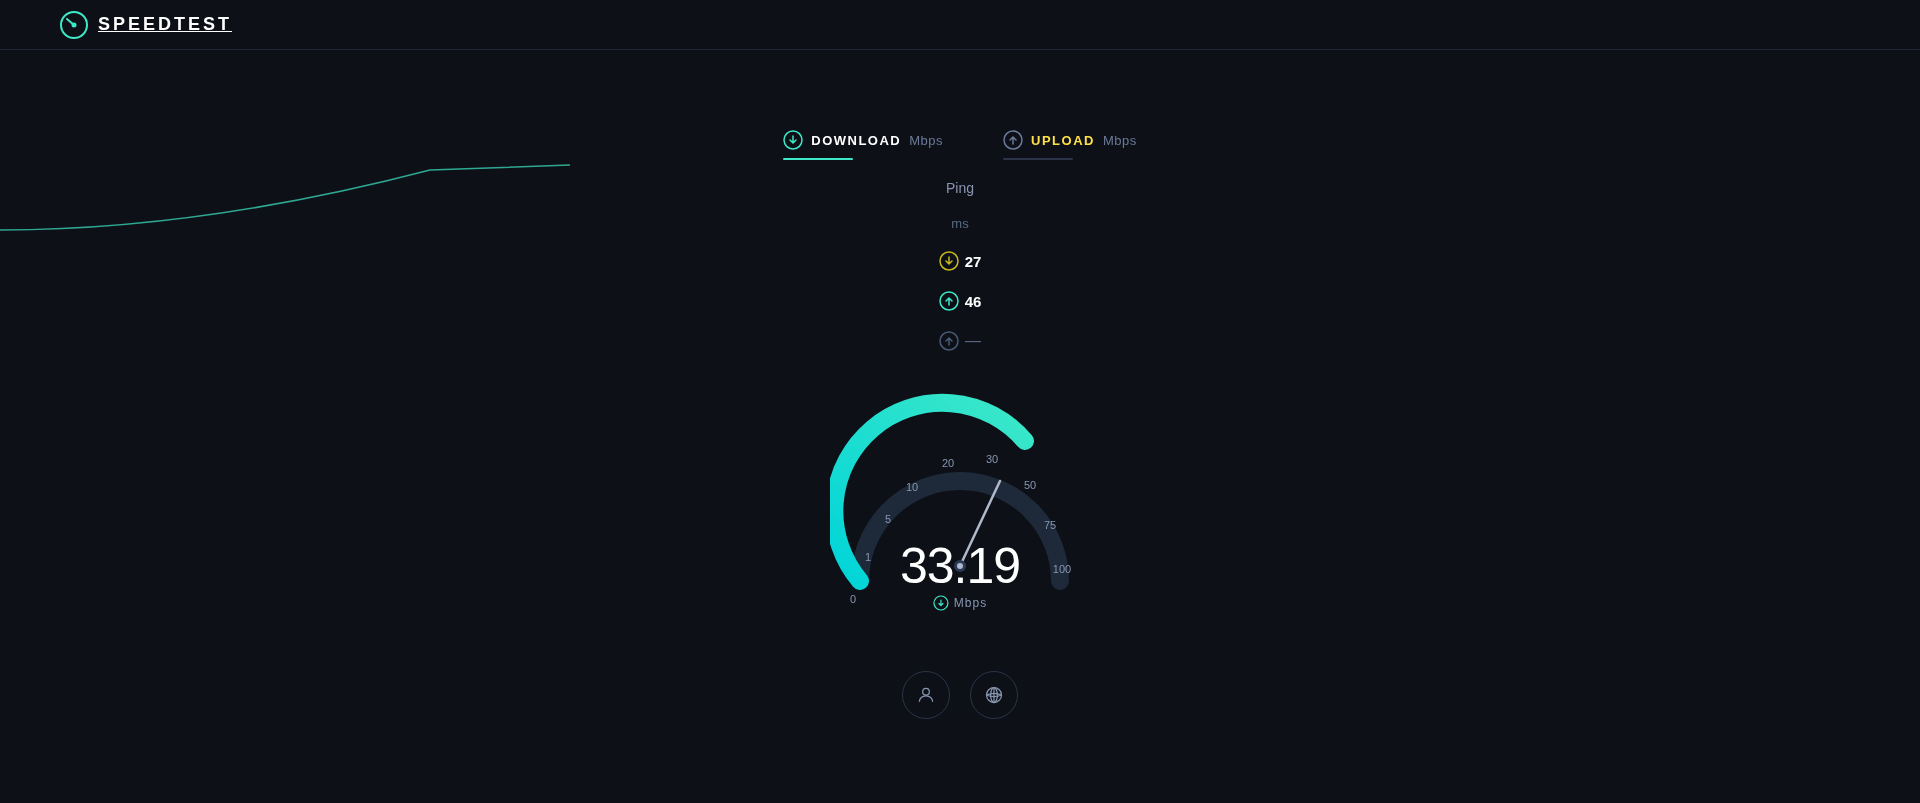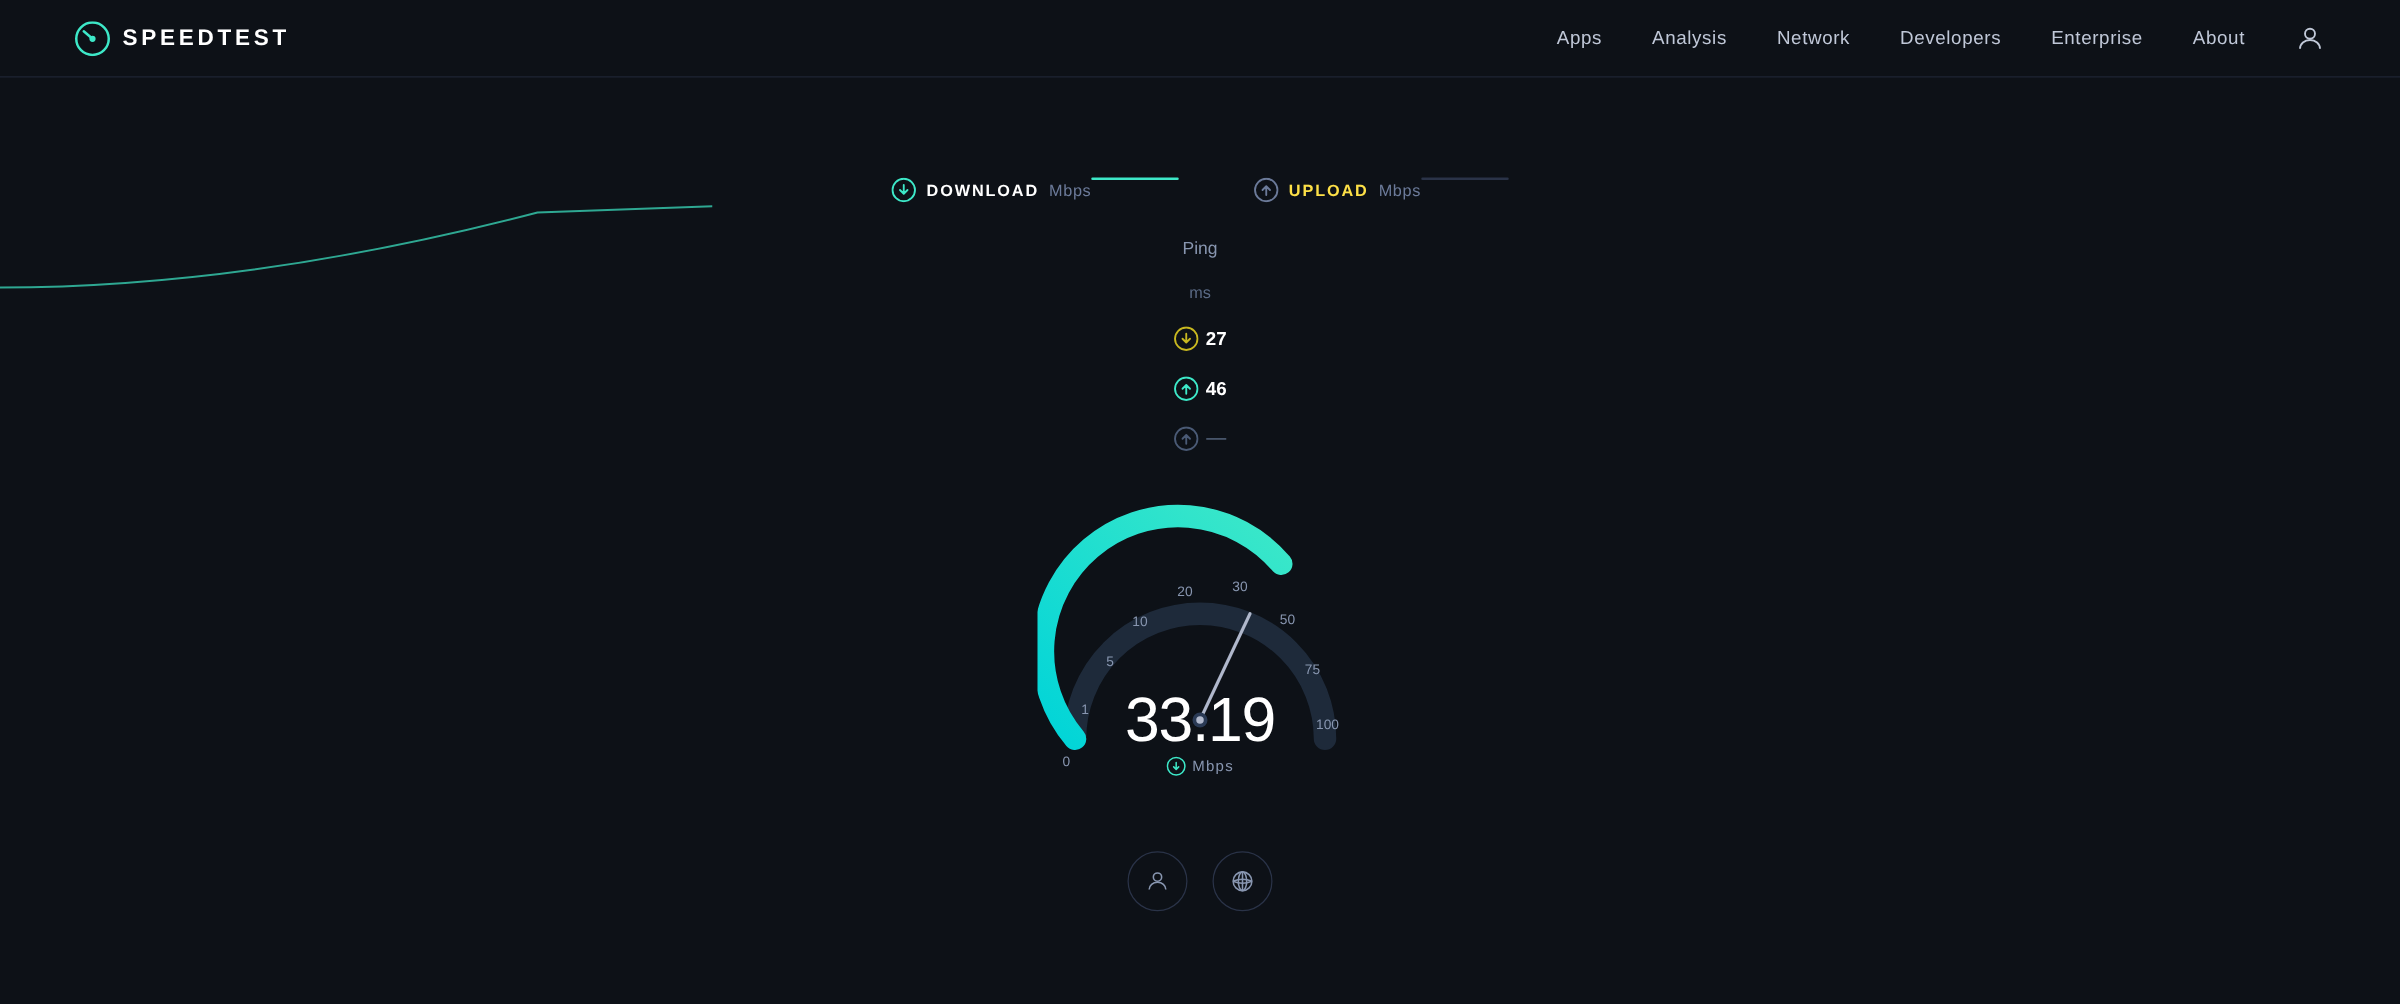--- a/index.html
+++ b/index.html
@@ -13,23 +13,24 @@
       overflow: hidden;
       position: relative;
     }
 
     
     header {
       display: flex;
       align-items: center;
       justify-content: space-between;
       padding: 16px 60px;
-      height: 62px;
+      height: 50px;
       background-color: #0d1117;
       border-bottom: 1px solid #1e2535;
+      text-decoration: underline;
     }
 
     .logo-area {
       display: flex;
       align-items: center;
       gap: 10px;
     }
 
     .logo-icon {
       width: 28px;
@@ -77,21 +78,21 @@
 
     
     .speed-tabs {
       display: flex;
       gap: 60px;
       margin-bottom: 20px;
     }
 
     .speed-tab {
       display: flex;
-      flex-direction: row;
+      flex-direction: column;
       align-items: flex-start;
       cursor: pointer;
     }
 
     .speed-tab-header {
       display: flex;
       align-items: center;
       gap: 8px;
       margin-bottom: 8px;
     }
@@ -248,32 +249,20 @@
 <header>
   <div class="logo-area">
     <svg class="logo-icon" viewBox="0 0 28 28" fill="none">
       <circle cx="14" cy="14" r="13" stroke="#3de8c8" stroke-width="2"></circle>
       <path d="M14 14 L7 8" stroke="#3de8c8" stroke-width="2" stroke-linecap="round"></path>
       <circle cx="14" cy="14" r="2.5" fill="#3de8c8"></circle>
     </svg>
     <span class="logo-text">SPEEDTEST</span>
   </div>
 
-  <nav>
-    <a class="nav-link">Apps</a>
-    <a class="nav-link">Analysis</a>
-    <a class="nav-link">Network</a>
-    <a class="nav-link">Developers</a>
-    <a class="nav-link">Enterprise</a>
-    <a class="nav-link">About</a>
-    <svg class="nav-user-icon" viewBox="0 0 24 24" fill="none" stroke="currentColor" stroke-width="1.5">
-      <circle cx="12" cy="8" r="4"></circle>
-      <path d="M4 20c0-4 3.6-7 8-7s8 3 8 7"></path>
-    </svg>
-  </nav>
 </header>
 
 <svg class="deco-curve" width="570" height="120" viewBox="0 0 570 120">
   <path d="M0 80 Q200 80 430 20 L570 15" stroke="#3de8c8" stroke-width="1.5" fill="none" opacity="0.7"></path>
 </svg>
 
 <div class="main-content">
 
   <div class="speed-tabs">
 

